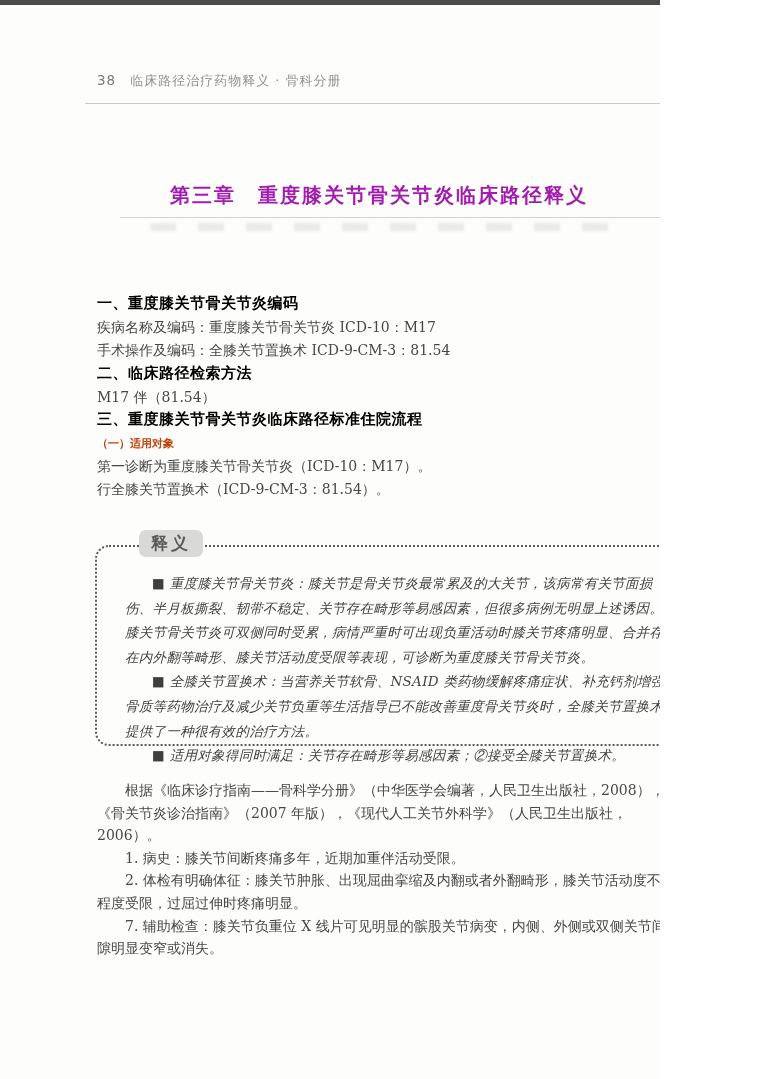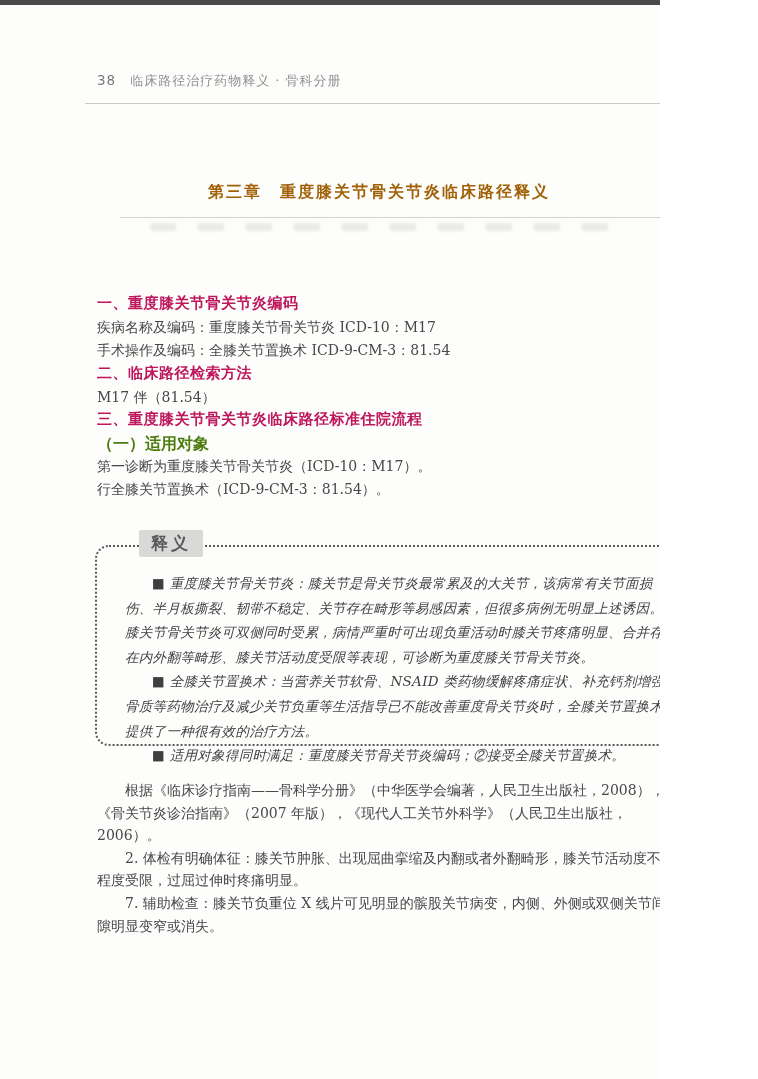--- a/index.html
+++ b/index.html
@@ -32,22 +32,22 @@
   }
   .header-rule {
     position: absolute; top: 103px; left: 85px;
     width: 625px; height: 1px;
     background: #c9c9c7;
   }
   .chapter-title {
     position: absolute; top: 182px; left: 0;
     width: 758px;
     text-align: center;
-    font-size: 16px; font-weight: bold;
-    color: #a16207;
+    font-size: 20px; font-weight: bold;
+    color: #a21caf;
     letter-spacing: 2px;
   }
   .title-underline-ghost {
     position: absolute; top: 217px; left: 120px;
     width: 560px; height: 1px;
     background: #d2d2d0;
   }
   .ghost-smudge {
     position: absolute; top: 223px; left: 150px;
     width: 480px; height: 8px;
@@ -56,45 +56,45 @@
     filter: blur(1.5px);
     border-radius: 3px;
   }
   .main-col {
     position: absolute; top: 292px; left: 97px;
     width: 578px;
     font-size: 14px; color: #474747;
     line-height: 22.5px;
   }
   .sec-heading {
-    font-size: 15px; font-weight: bold; color: #be185d;
+    font-size: 15px; font-weight: bold; color: #000000;
     line-height: 23px;
     margin-bottom: 1px;
     font-family: "DejaVu Sans", "Liberation Sans", sans-serif;
     letter-spacing: 0.5px;
   }
   .sub-heading {
-    font-size: 16px; font-weight: bold; color: #4d7c0f;
+    font-size: 11px; font-weight: bold; color: #c2410c;
     line-height: 23px;
   }
   .body-line { line-height: 22.8px; }
   .shiyi-box {
     position: absolute; top: 545px; left: 95px;
     width: 606px; height: 201px;
     border: 2px dotted #5a5a5a;
     border-radius: 14px;
     padding: 24px 28px 0 28px;
   }
   .shiyi-label {
     position: absolute; top: -17px; left: 42px;
     background: #d9d9d7;
     color: #5a5a5a;
     font-size: 17px; font-weight: bold;
     padding: 3px 12px 4px 12px;
-    border-radius: 2px;
+    border-radius: 7px;
     letter-spacing: 3px;
     line-height: 20px;
   }
   .shiyi-para {
     font-style: italic;
     font-size: 13.5px;
     color: #3f3f3f;
     line-height: 24.6px;
     text-indent: 2em;
     letter-spacing: 0.3px;
@@ -135,22 +135,23 @@
     <div class="sec-heading">三、重度膝关节骨关节炎临床路径标准住院流程</div>
     <div class="sub-heading">（一）适用对象</div>
     <div class="body-line">第一诊断为重度膝关节骨关节炎（ICD-10：M17）。</div>
     <div class="body-line">行全膝关节置换术（ICD-9-CM-3：81.54）。</div>
   </div>
 
   <div class="shiyi-box">
     <div class="shiyi-label">释义</div>
     <p class="shiyi-para">■ 重度膝关节骨关节炎：膝关节是骨关节炎最常累及的大关节，该病常有关节面损伤、半月板撕裂、韧带不稳定、关节存在畸形等易感因素，但很多病例无明显上述诱因。膝关节骨关节炎可双侧同时受累，病情严重时可出现负重活动时膝关节疼痛明显、合并存在内外翻等畸形、膝关节活动度受限等表现，可诊断为重度膝关节骨关节炎。</p>
     <p class="shiyi-para">■ 全膝关节置换术：当营养关节软骨、NSAID 类药物缓解疼痛症状、补充钙剂增强骨质等药物治疗及减少关节负重等生活指导已不能改善重度骨关节炎时，全膝关节置换术提供了一种很有效的治疗方法。</p>
-    <p class="shiyi-para">■ 适用对象得同时满足：重度膝关节骨关节炎编码；②接受全膝关节置换术。</p>
+    <p class="shiyi-para">■ 适用对象得同时满足：关节存在畸形等易感因素；②接受全膝关节置换术。</p>
   </div>
 
   <div class="diagnosis-col">
     <p class="indent-para">根据《临床诊疗指南——骨科学分册》（中华医学会编著，人民卫生出版社，2008），《骨关节炎诊治指南》（2007 年版），《现代人工关节外科学》（人民卫生出版社，2006）。</p>
+    <p class="indent-para">1. 病史：膝关节间断疼痛多年，近期加重伴活动受限。</p>
     <p class="indent-para">2. 体检有明确体征：膝关节肿胀、出现屈曲挛缩及内翻或者外翻畸形，膝关节活动度不同程度受限，过屈过伸时疼痛明显。</p>
     <p class="indent-para">7. 辅助检查：膝关节负重位 X 线片可见明显的髌股关节病变，内侧、外侧或双侧关节间隙明显变窄或消失。</p>
   </div>
 
 </div>
 
 </body></html>

